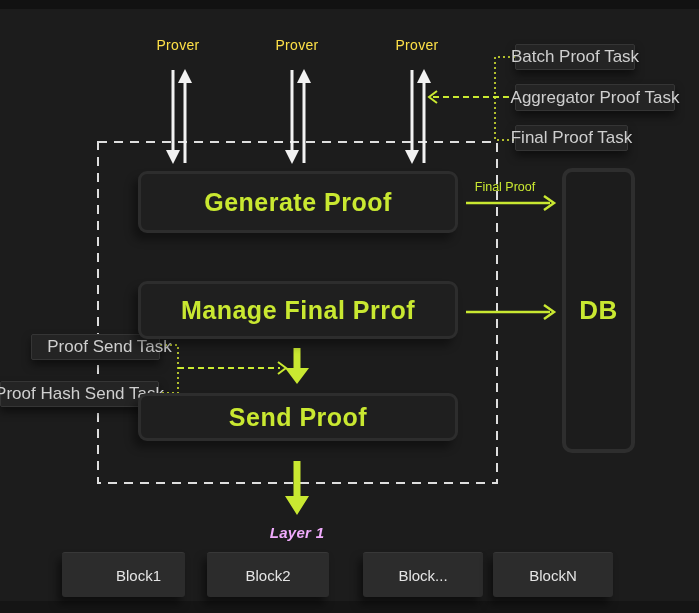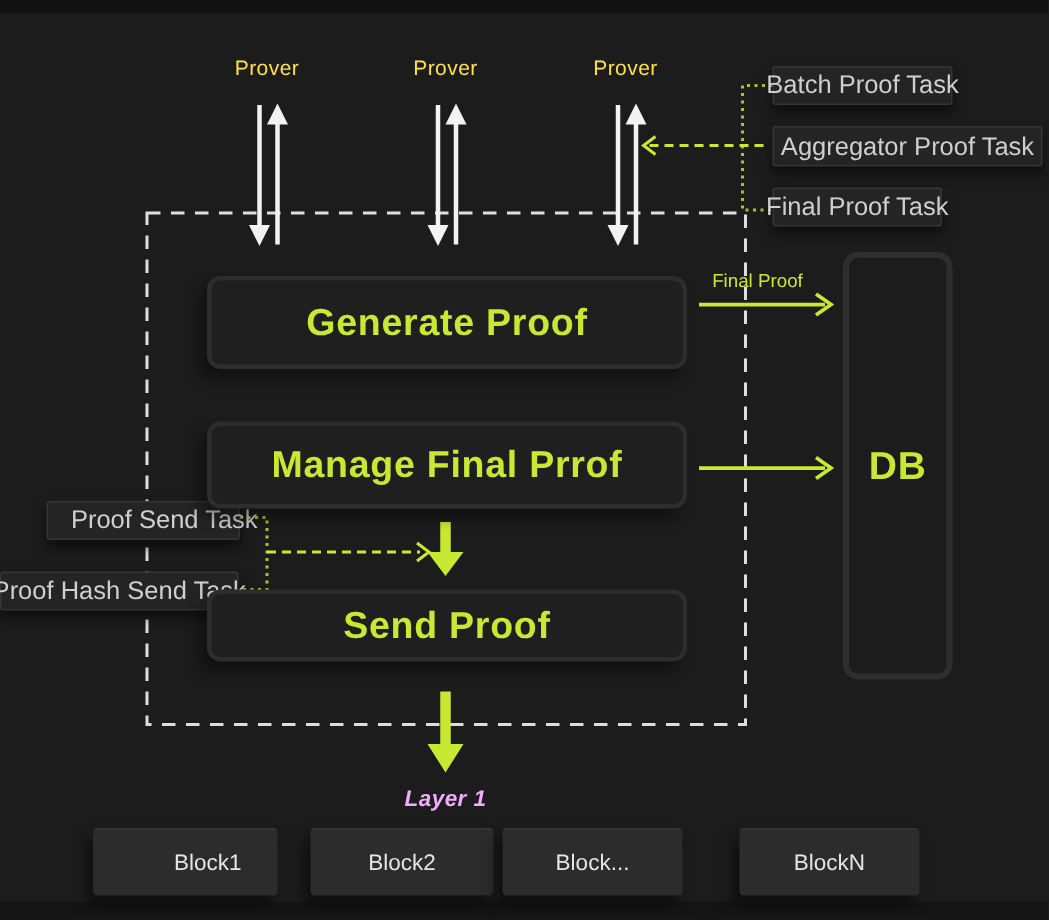--- a/index.html
+++ b/index.html
@@ -105,34 +105,34 @@
     <path d="M293.5 348 L300.5 348 L300.5 368 L309 368 L297 384 L285 368 L293.5 368 Z" fill="var(--accent)"></path>
 
     <path d="M293.5 461 L300.5 461 L300.5 496 L309 496 L297 515 L285 496 L293.5 496 Z" fill="var(--accent)"></path>
   </svg>
 
   <div class="abs prover-label" style="left:133px;top:37px;">Prover</div>
   <div class="abs prover-label" style="left:252px;top:37px;">Prover</div>
   <div class="abs prover-label" style="left:372px;top:37px;">Prover</div>
 
   <div class="abs task-label" style="left:515px;top:44px;width:120px;height:26px;">Batch Proof Task</div>
-  <div class="abs task-label" style="left:515px;top:84px;width:180px;height:27px;">Aggregator Proof Task</div>
+  <div class="abs task-label" style="left:515px;top:84px;width:160px;height:27px;">Aggregator Proof Task</div>
   <div class="abs task-label" style="left:515px;top:125px;width:113px;height:26px;">Final Proof Task</div>
 
   <div class="abs task-label" style="left:31px;top:334px;width:129px;height:26px;padding-left:28px;">Proof Send Task</div>
   <div class="abs task-label" style="left:0px;top:381px;width:159px;height:26px;">Proof Hash Send Task</div>
 
-  <div class="abs proc-box" style="left:138px;top:184px;width:320px;height:62px;">Generate Proof</div>
+  <div class="abs proc-box" style="left:138px;top:171px;width:320px;height:62px;">Generate Proof</div>
   <div class="abs proc-box" style="left:138px;top:281px;width:320px;height:58px;">Manage Final Prrof</div>
   <div class="abs proc-box" style="left:138px;top:393px;width:320px;height:48px;">Send Proof</div>
 
   <div class="abs db-box" style="left:562px;top:168px;width:73px;height:285px;">DB</div>
 
   <div class="abs flow-label" style="left:460px;top:180px;width:90px;">Final Proof</div>
 
   <div class="abs layer-label" style="left:247px;top:524px;width:100px;">Layer 1</div>
 
   <div class="abs block" style="left:62px;top:552px;width:123px;height:45px;padding-left:30px;">Block1</div>
   <div class="abs block" style="left:207px;top:552px;width:122px;height:45px;">Block2</div>
-  <div class="abs block" style="left:335px;top:552px;width:120px;height:45px;">Block...</div>
+  <div class="abs block" style="left:363px;top:552px;width:120px;height:45px;">Block...</div>
   <div class="abs block" style="left:493px;top:552px;width:120px;height:45px;">BlockN</div>
 
 </div>
 
 </body></html>

